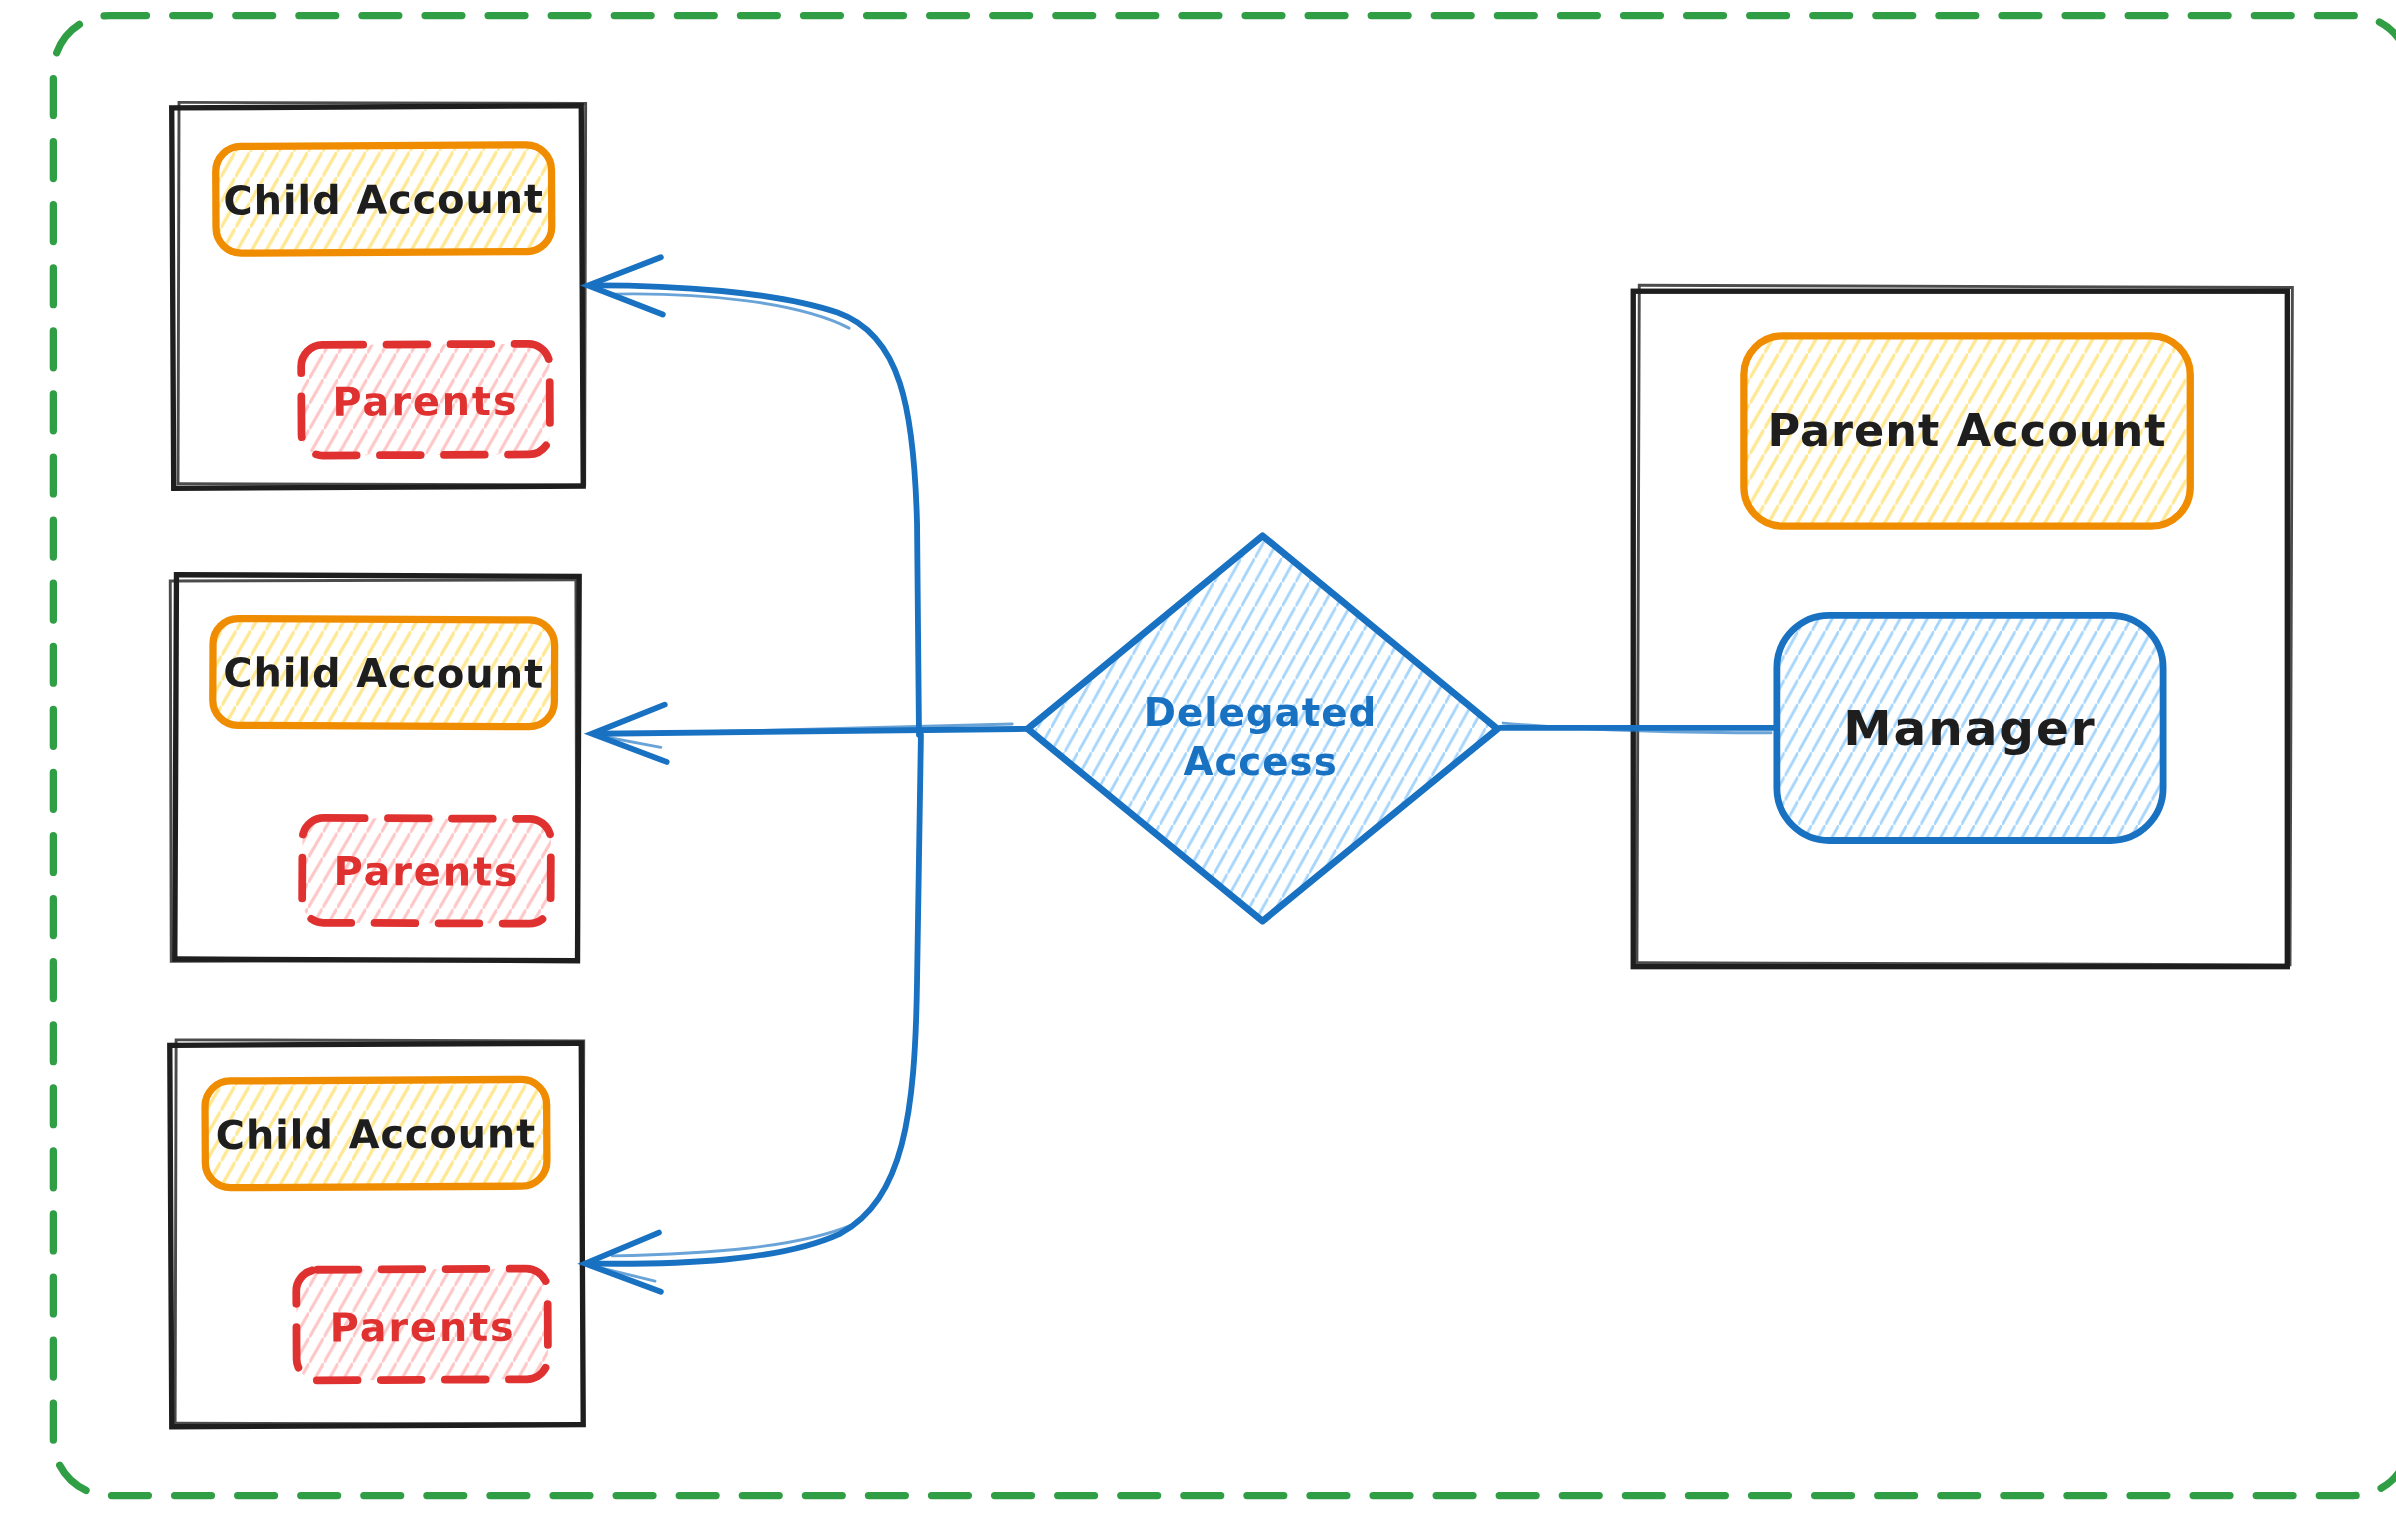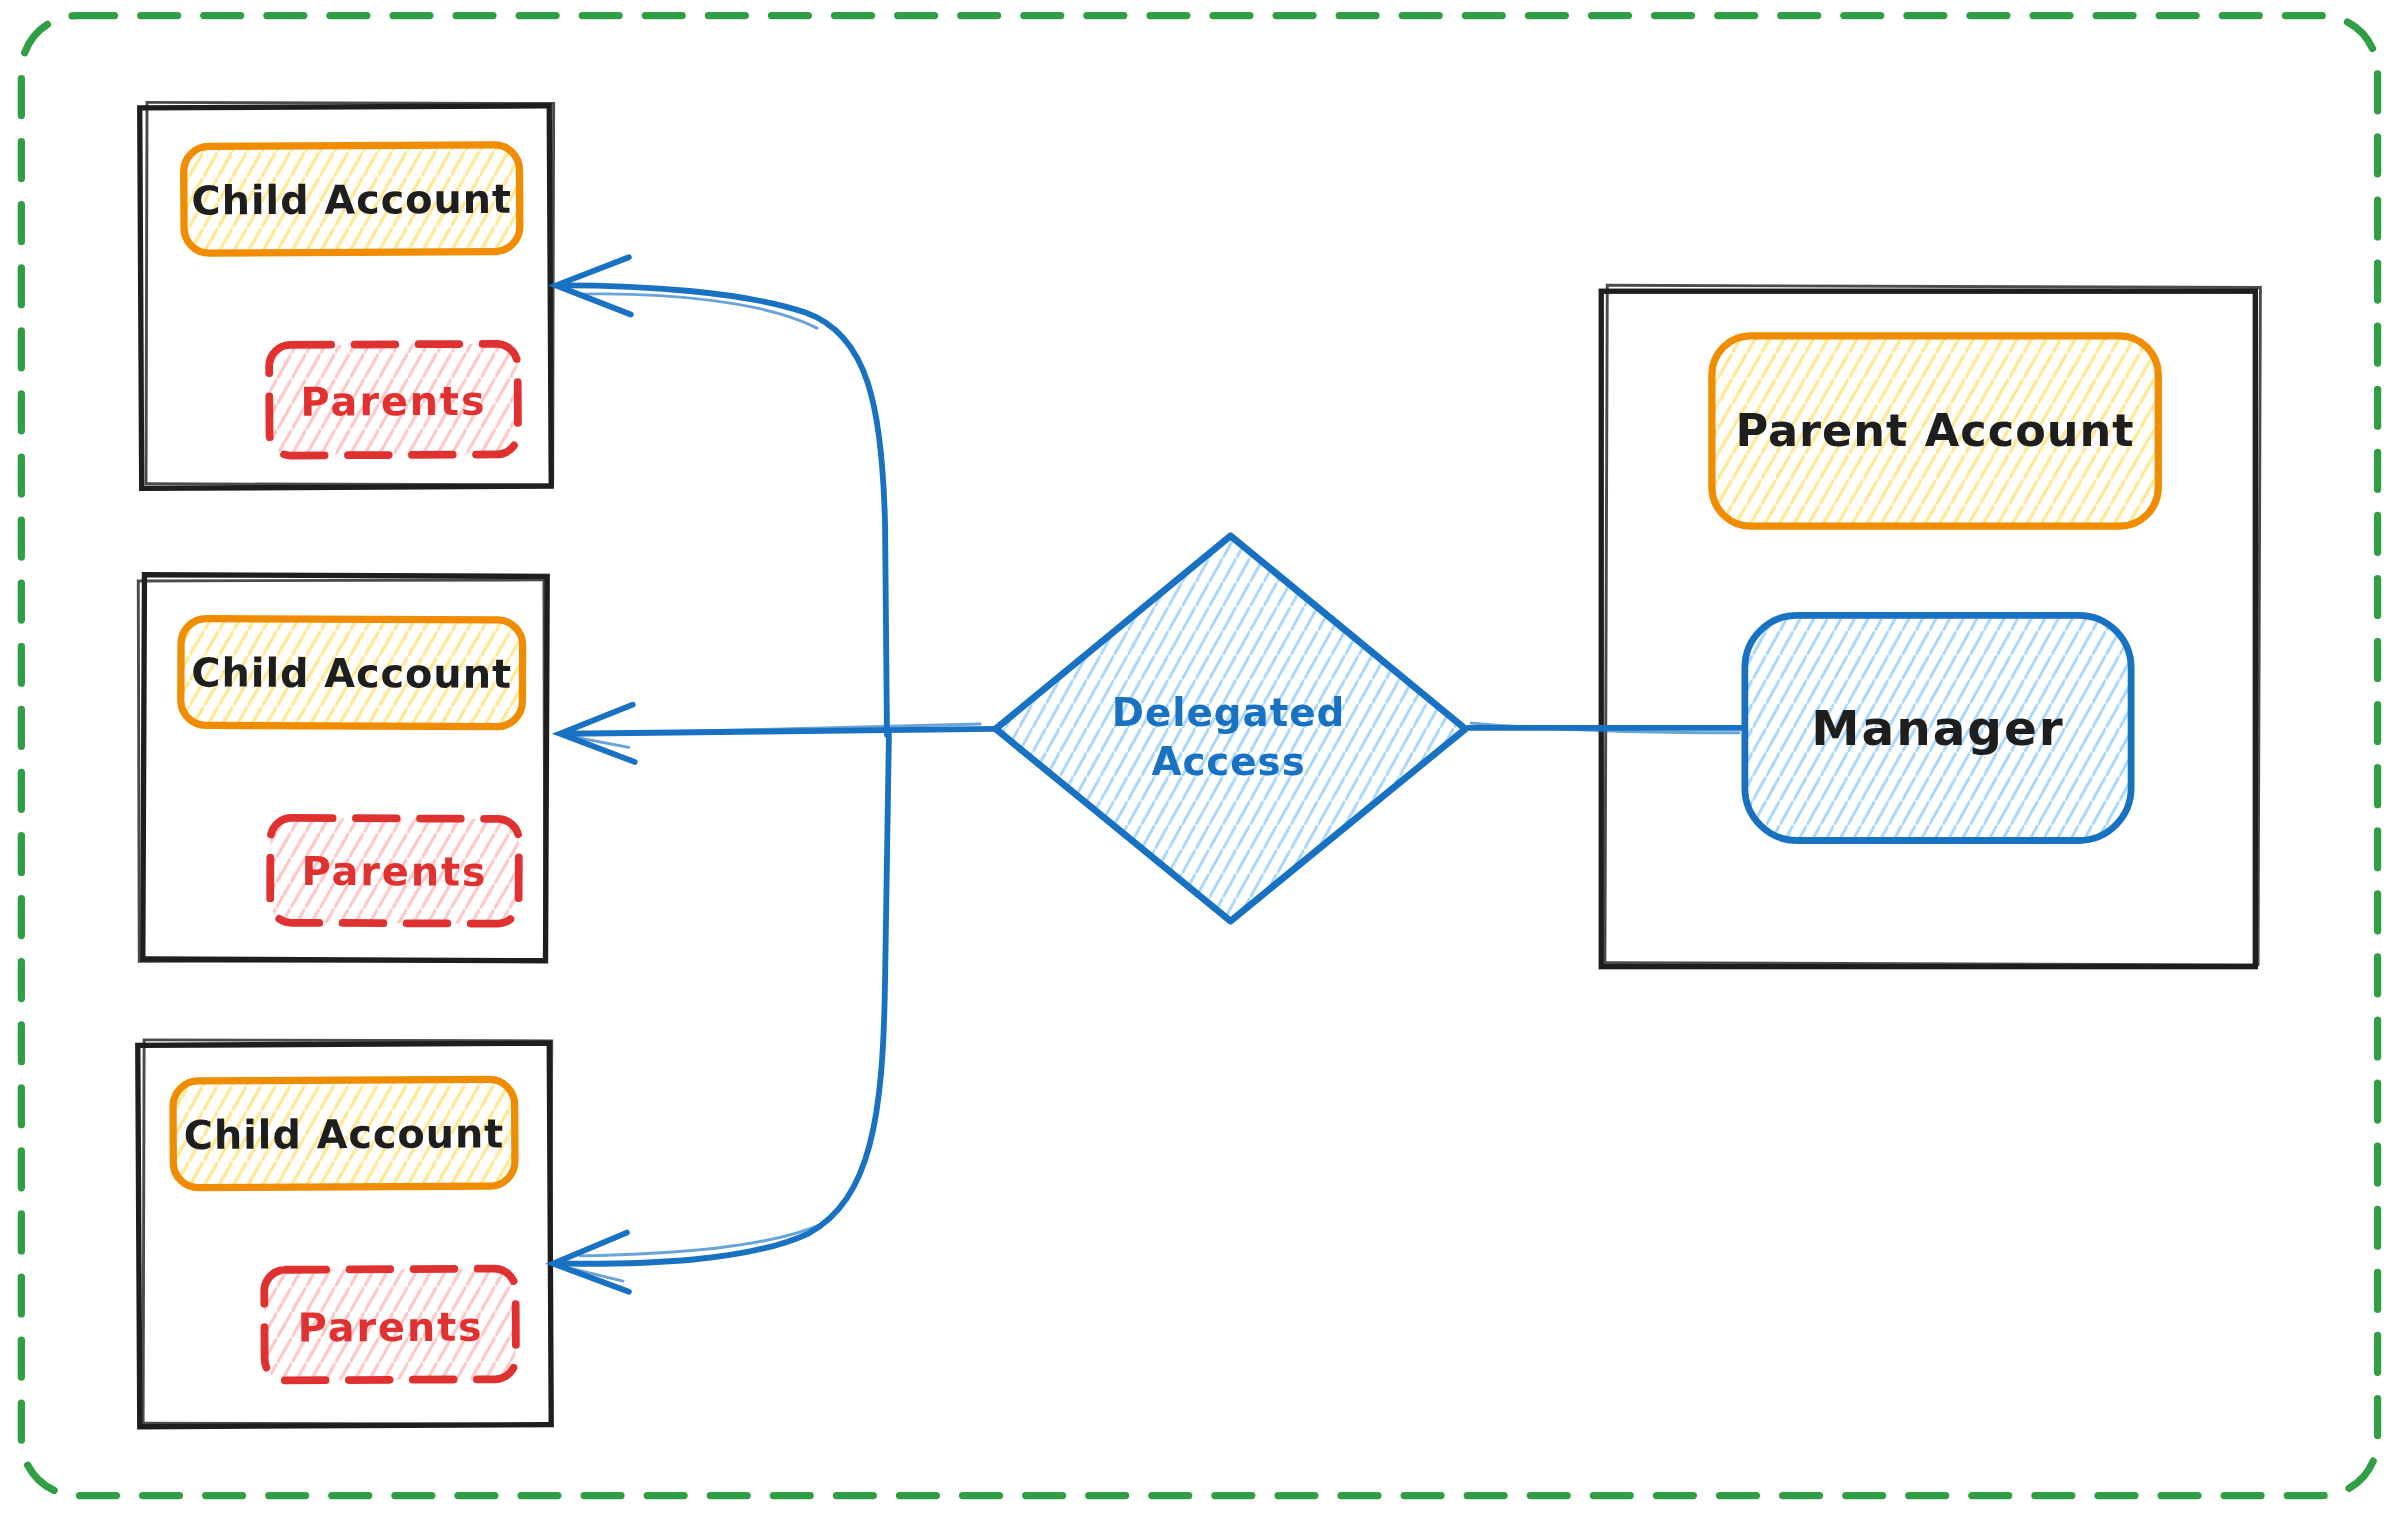--- a/index.html
+++ b/index.html
@@ -1,16 +1,16 @@
 <!DOCTYPE html>
 <html><head>
 <meta charset="utf-8">
 <style>
   html, body { margin: 0; padding: 0; background: #ffffff; }
-  .stage { width: 2233px; height: 1517px; position: relative; background: #ffffff; }
+  .stage { width: 2233px; height: 1517px; position: relative; background: #ffffff; margin-left: 32px; }
   svg { display: block; }
   text {
     font-family: "DejaVu Sans", sans-serif;
     font-weight: bold;
     user-select: none;
   }
   .node-title   { fill: #1e1e1e; font-size: 41px; letter-spacing: 1px; }
   .big-title    { fill: #1e1e1e; font-size: 46px; letter-spacing: 1px; }
   .manager-text { fill: #1e1e1e; font-size: 50px; letter-spacing: 2px; }
   .parents-text { fill: #e03131; font-size: 41px; letter-spacing: 2px; }

